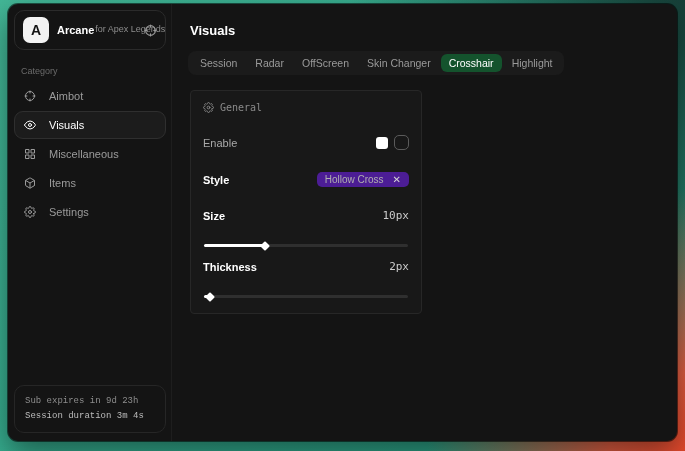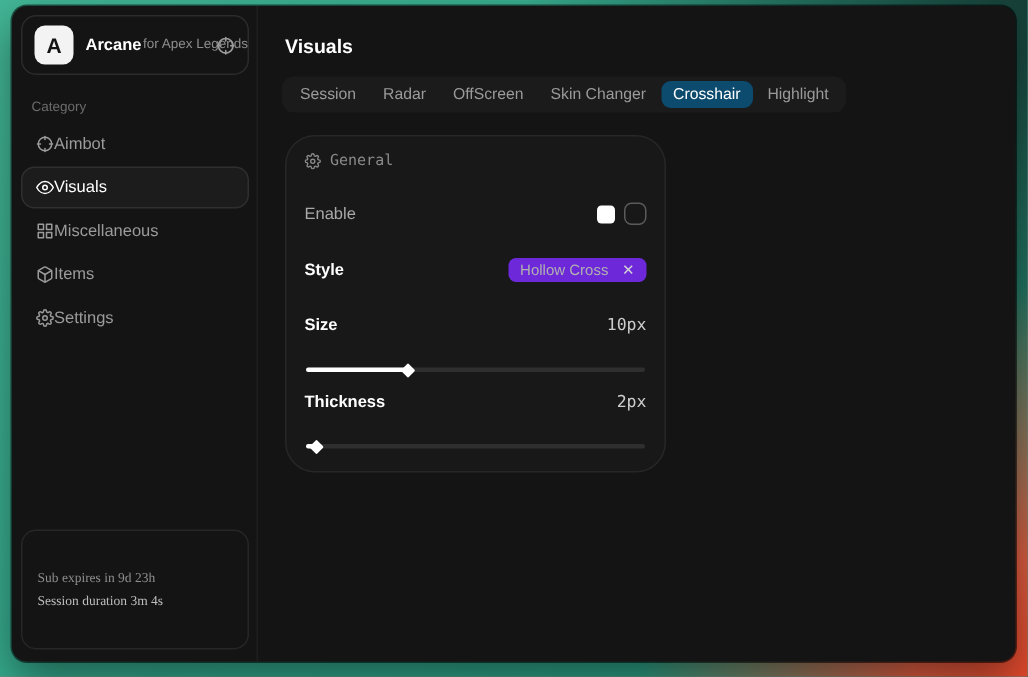--- a/index.html
+++ b/index.html
@@ -30,66 +30,66 @@
     font-weight:bold; font-size:14px; display:flex; align-items:center; justify-content:center;
     flex:0 0 26px;
   }
   .app-titles { display:flex; flex-direction:row; gap:1px; min-width:0; }
   .app-name { font-size:11px; font-weight:700; color:#ffffff; }
   .app-sub  { font-size:9px; color:#8d8d8d; white-space:nowrap;text-align:right; }
   .side-header .hicon { margin-left:auto; color:#9a9a9a; display:flex; }
   .category { font-size:9px; color:#6b6b6b; margin:8px 0 6px 7px; }
   .nav { display:flex; flex-direction:column; gap:1px; }
   .nav-item {
-    display:flex; align-items:center; gap:0; padding:7px 9px;
+    display:flex; align-items:center; gap:13px; padding:7px 9px;
     border-radius:9px; border:1px solid transparent;
     color:#9b9b9b; font-size:11px; cursor:default;
   }
   .nav-item .nicon { display:flex; color:inherit; }
   .nav-item.selected { background:#1c1c1c; border-color:#2f2f2f; color:#ffffff; }
   .sub-card {
     margin-top:auto; border:1px solid #262626; border-radius:10px;
-    padding:24px 10px; font-family:Liberation Serif, serif;
+    padding:8px 10px; font-family:Liberation Mono, monospace;
     font-size:9px; line-height:1.65;
   }
   .sub-line1 { color:#8d8d8d; }
   .sub-line2 { color:#bdbdbd; }
   
   .main { flex:1; padding:13px 16px; display:flex; flex-direction:column; }
   .page-title { font-size:13px; font-weight:700; color:#ffffff; margin:6px 0 13px 2px; }
   .tabs {
     display:inline-flex; align-self:flex-start; align-items:center;
     background:#1b1b1b; border-radius:8px; padding:3px 4px; gap:2px; margin-bottom:15px;
   }
   .tab {
     padding:3px 8px; font-size:10.5px; color:#9a9a9a; border-radius:6px;
     white-space:nowrap; cursor:default;
   }
-  .tab.selected { background:#0c4a6e; color:#ffffff; }
+  .tab.selected { background:#14532d; color:#ffffff; }
   
   .panel {
-    width:254px; background:#181818; border:1px solid #272727;
-    border-radius:20px; padding:9px 12px 13px; margin-left:2px;
+    width:232px; background:#181818; border:1px solid #272727;
+    border-radius:4px; padding:9px 12px 13px; margin-left:2px;
   }
   .panel-header {
     display:flex; align-items:center; gap:6px; color:#8a8a8a;
     font-family:"DejaVu Sans Mono", monospace; font-size:10px; margin:2px 0 10px;
   }
   .row { display:flex; align-items:center; justify-content:space-between; margin:22px 0; }
   .lbl-soft { font-size:11px; color:#a9a9a9; }
   .lbl-strong { font-size:11px; font-weight:700; color:#ffffff; }
   .val { font-size:11px; color:#cccccc; font-family:"DejaVu Sans Mono", monospace; }
   .enable-controls { display:flex; align-items:center; gap:6px; }
   .swatch { width:12px; height:12px; border-radius:3px; background:#ffffff; cursor:pointer; }
   .checkbox {
     width:15px; height:15px; border-radius:5px; border:1.5px solid #5b5b5b;
     background:transparent; cursor:pointer;
   }
   .chip {
-    display:flex; align-items:center; gap:9px; background:#6d28d9;
+    display:flex; align-items:center; gap:9px; background:#4c1d95;
     border-radius:5px; padding:2px 8px; font-size:10px; color:#b0b0b0; cursor:default;
   }
   .chip .x { color:#d4d4d4; font-size:10px; cursor:pointer; }
   .slider {
     position:relative; height:3px; background:#2f2f2f; border-radius:2px;
     margin:4px 1px 2px; cursor:pointer;
   }
   .slider + .row { margin-top:13px; }
   .slider-fill { position:absolute; left:0; top:0; height:100%; background:#ffffff; border-radius:2px; }
   .slider-thumb {

